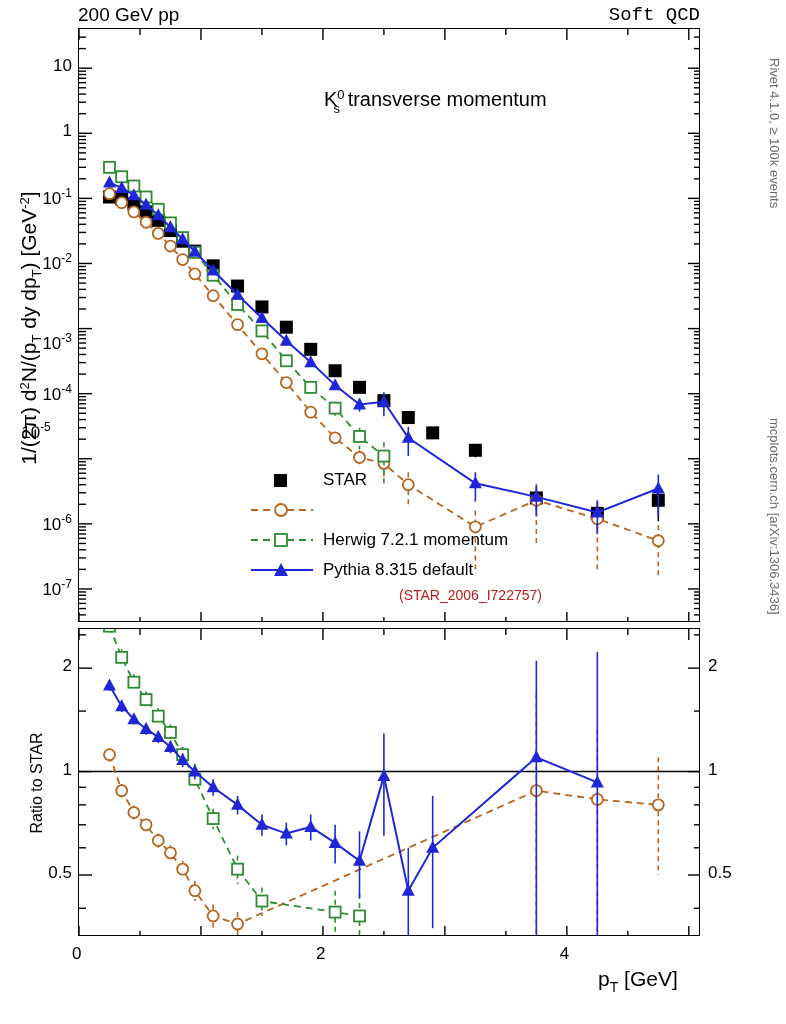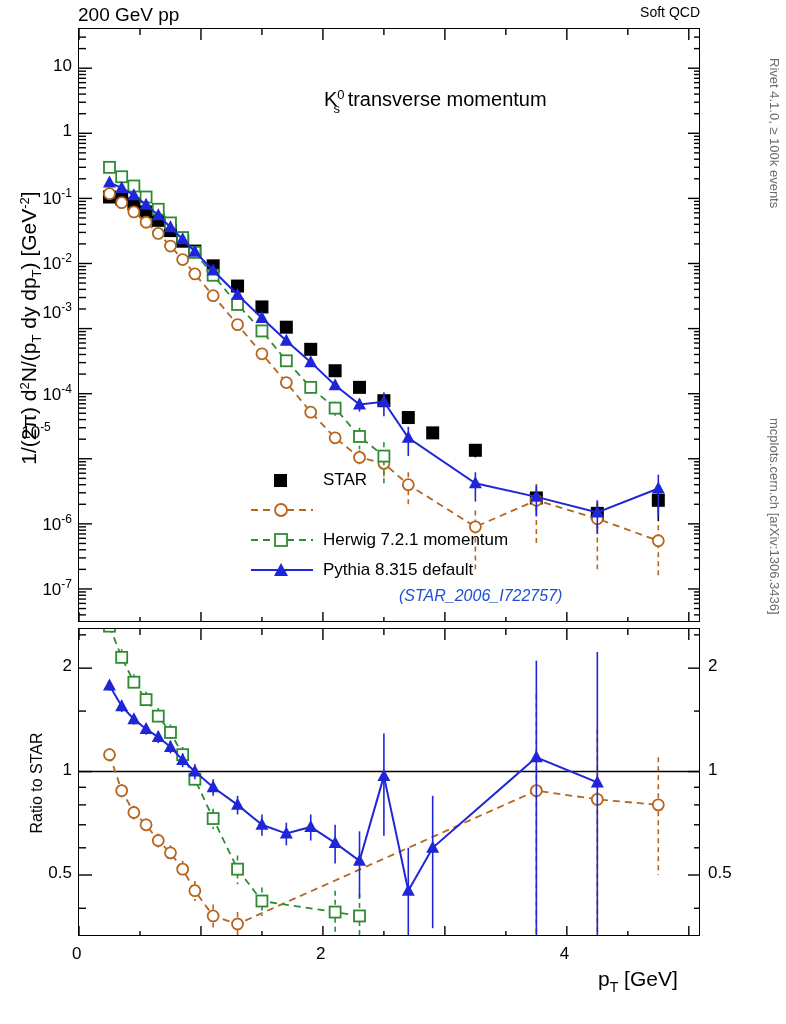--- a/index.html
+++ b/index.html
@@ -2,21 +2,21 @@
 <html><head>
 <meta charset="utf-8">
 <style>
   html,body{margin:0;padding:0;background:#ffffff;}
   body{width:786px;height:1024px;font-family:"Liberation Sans",sans-serif;color:#000;position:relative;overflow:hidden;}
   .root{position:absolute;left:0;top:0;width:786px;height:913px;}
 
   
   .hdr{position:absolute;left:78px;top:4px;width:622px;height:24px;}
   .hdr .left{position:absolute;left:0;top:0;font-size:19px;}
-  .hdr .right{position:absolute;right:0;top:0;font-size:14px;}
+  .hdr .right{position:absolute;right:0;top:0;font-size:19px;font-family:Liberation Mono, monospace;}
 
   
   .vtext{position:absolute;writing-mode:vertical-rl;text-orientation:mixed;font-size:13px;color:#6b6b6b;white-space:nowrap;}
   .vtext.rivet{right:4px;top:58px;}
   .vtext.mcplots{right:4px;top:418px;}
 
   
   .frame{position:absolute;border:1.6px solid #000;box-sizing:border-box;padding-left:6px;}
   #mainframe{left:78px;top:28px;width:622px;height:594px;}
   #ratioframe{left:78px;top:628px;width:622px;height:308px;}
@@ -25,21 +25,21 @@
 
   svg{position:absolute;left:0;top:0;overflow:visible;}
 
   
   .tl{position:absolute;font-size:17px;white-space:nowrap;}
   .tl.y{text-align:right;}
   .exp{font-size:12px;vertical-align:super;}
 
   
   #plottitle{position:absolute;left:245px;top:55px;font-size:20px;white-space:nowrap;}
-  #watermark{position:absolute;left:320px;top:558px;font-size:16px;color:#1d4ed8;white-space:nowrap;font-style:italic;}
+  #watermark{position:absolute;left:320px;top:558px;font-size:14px;color:#b91c1c;white-space:nowrap;}
 
   
   #legend{position:absolute;left:172px;top:436px;font-size:17px;}
   .lgrow{height:30px;display:flex;align-items:center;}
   .lgmark{width:62px;height:20px;position:relative;margin-right:10px;}
   .lglabel{white-space:nowrap;}
 </style>
 </head>
 <body>
 
@@ -635,21 +635,21 @@
           </g>
       </svg>
     </div>
   </div>
 
   <div id="main-ylabels">
       <div class="tl y" style="top: 56.1919px; left: 0px; width: 72px; text-align: right;">10</div>
       <div class="tl y" style="top: 121.288px; left: 0px; width: 72px; text-align: right;">1</div>
       <div class="tl y" style="top: 186.385px; left: 0px; width: 72px; text-align: right;">10<span class="exp">-1</span></div>
       <div class="tl y" style="top: 251.481px; left: 0px; width: 72px; text-align: right;">10<span class="exp">-2</span></div>
-      <div class="tl y" style="top: 300px; left: 0px; width: 72px; text-align: right;">10<span class="exp">-3</span></div>
+      <div class="tl y" style="top: 331px; left: 0px; width: 72px; text-align: right;">10<span class="exp">-3</span></div>
       <div class="tl y" style="top: 381.674px; left: 0px; width: 72px; text-align: right;">10<span class="exp">-4</span></div>
       <div class="tl y" style="top: 420px; left: 0px; width: 72px; text-align: center;">10<span class="exp">-5</span></div>
       <div class="tl y" style="top: 511.866px; left: 0px; width: 72px; text-align: right;">10<span class="exp">-6</span></div>
       <div class="tl y" style="top: 576.963px; left: 0px; width: 72px; text-align: right;">10<span class="exp">-7</span></div>
     </div>
   <div id="ratio-ylabels-left">
       <div class="tl y" style="top: 656.148px; left: 0px; width: 72px; text-align: right;">2</div>
       <div class="tl y" style="top: 759.574px; left: 0px; width: 72px; text-align: right;">1</div>
       <div class="tl y" style="top: 863px; left: 0px; width: 72px; text-align: right;">0.5</div>
     </div>

